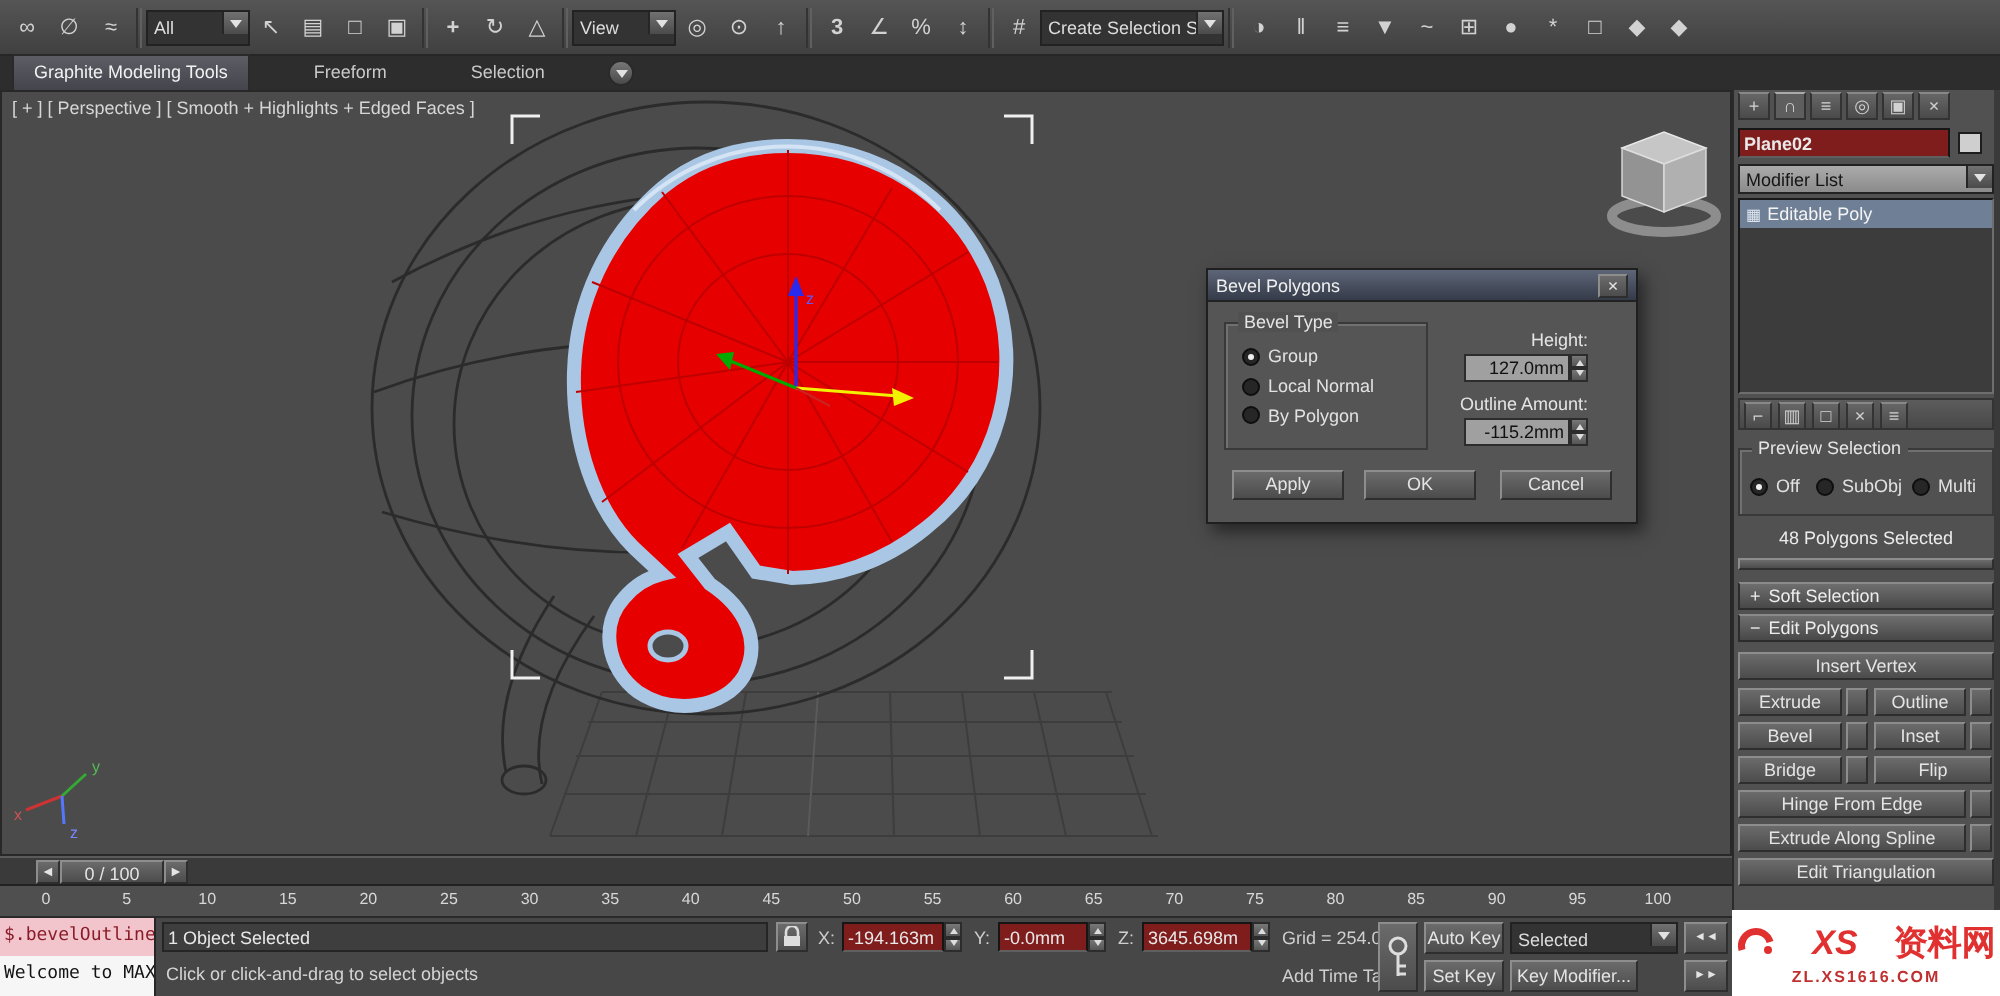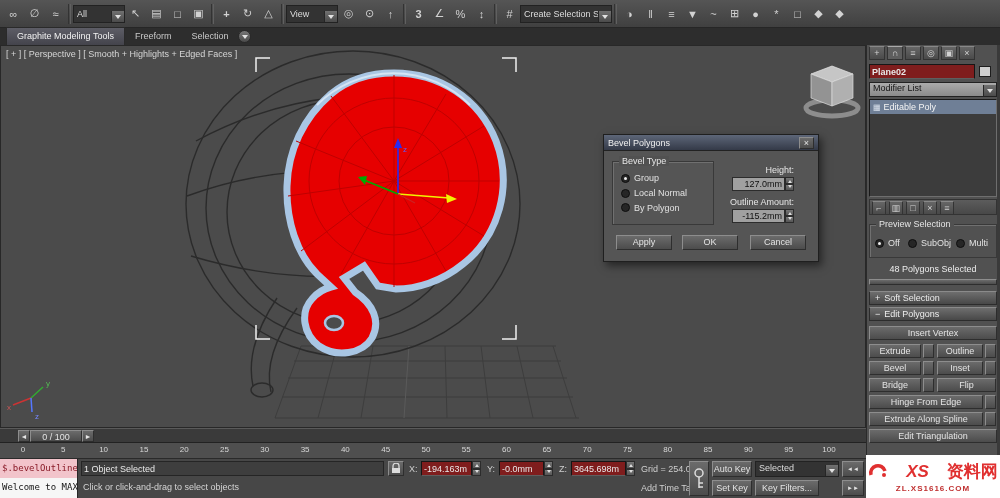--- a/index.html
+++ b/index.html
@@ -3,21 +3,21 @@
 <meta charset="utf-8">
 <style>
 *{margin:0;padding:0;box-sizing:border-box}
 html,body{width:1000px;height:498px}
 body{position:relative;background:#474747;font-family:"Liberation Sans",sans-serif;font-size:10px;color:#ddd;overflow:hidden}
 .a{position:absolute}
 .b{background:linear-gradient(#6b6b6b,#4c4c4c);border:1px solid #2e2e2e;border-top-color:#8d8d8d;border-left-color:#8d8d8d;color:#e4e4e4;text-align:center;font-size:9px;line-height:12px;overflow:hidden;white-space:nowrap;cursor:default}
 .ic{width:21px;height:21px;display:flex;align-items:center;justify-content:center;color:#d2d2d2;font-size:11px}
 .ics{width:16px;height:14px;display:flex;align-items:center;justify-content:center;color:#d2d2d2;font-size:9px;background:linear-gradient(#666,#4a4a4a);border:1px solid #333;border-top-color:#888}
 .sep{width:3px;height:20px;border-left:1px solid #333;border-right:1px solid #606060;margin:0 2px}
-.dd{display:flex;align-items:flex-end;background:#333;border:1px solid #222;color:#ddd;font-size:9px}
+.dd{display:flex;align-items:flex-start;background:#333;border:1px solid #222;color:#ddd;font-size:9px}
 .dd .lbl{flex:1;padding:1px 3px;overflow:hidden;white-space:nowrap;line-height:14px}
 .dd .arw{width:13px;background:linear-gradient(#717171,#4b4b4b);border-left:1px solid #262626;display:flex;align-items:center;justify-content:center}
 .td{width:0;height:0;border:3px solid transparent;border-top:4px solid #e2e2e2;margin-top:4px}
 .fld{background:#7f1d1d;border:1px solid #161616;border-bottom-color:#5f5f5f;color:#e9e9e9;font-size:9px;display:flex;align-items:center;padding:0 2px;white-space:nowrap}
 .lfld{background:#a0a0a0;border:1px solid #2c2c2c;color:#101010;font-size:9px;display:flex;align-items:center;justify-content:flex-end;padding:0 2px;white-space:nowrap}
 .spin{width:9px;display:flex;flex-direction:column}
 .spin>div{flex:1;background:linear-gradient(#777,#555);border:1px solid #2c2c2c;display:flex;align-items:center;justify-content:center}
 .su{width:0;height:0;border:2px solid transparent;border-bottom:3px solid #ddd}
 .sd{width:0;height:0;border:2px solid transparent;border-top:3px solid #ddd}
 .radio{width:9px;height:9px;border-radius:50%;background:#262626;border:1px solid #0e0e0e;position:relative;flex:none}
@@ -82,21 +82,21 @@
   <div class="ic">▼</div>
   <div class="ic">~</div>
   <div class="ic">⊞</div>
   <div class="ic">●</div>
   <div class="ic">*</div>
   <div class="ic">□</div>
   <div class="ic">◆</div>
   <div class="ic">◆</div>
 </div>
 
-<div class="a" style="left:0;top:28px;width:1000px;height:17px;background:#2d2d2d;display:flex;align-items:flex-end;padding-left:6px;gap:0">
+<div class="a" style="left:0;top:28px;width:1000px;height:17px;background:#2d2d2d;display:flex;align-items:flex-end;padding-left:6px;gap:22px">
   <div class="tab on">Graphite Modeling Tools</div>
   <div class="tab">Freeform</div>
   <div class="tab">Selection</div>
   <div style="width:13px;height:13px;border-radius:50%;background:linear-gradient(#777,#4a4a4a);border:1px solid #2a2a2a;margin-bottom:2px;display:flex;align-items:center;justify-content:center">
       <div class="td"></div>
     </div>
 </div>
 
 <div class="a" style="left:0;top:45px;width:866px;height:383px;background:#4b4b4b;border:1px solid #282828">
   <svg width="866" height="383" viewBox="0 0 866 383" style="position:absolute;left:0;top:0">
@@ -409,21 +409,21 @@
       </svg>
   </div>
   <div class="b a" style="left:712px;top:2px;width:40px;height:16px;line-height:14px">Auto Key</div>
   <div class="b a" style="left:712px;top:21px;width:40px;height:16px;line-height:14px">Set Key</div>
   <div class="dd a" style="left:755px;top:2px;width:84px;height:16px">
     <div class="lbl">Selected</div>
     <div class="arw">
         <div class="td"></div>
       </div>
   </div>
-  <div class="b a" style="left:755px;top:21px;width:64px;height:16px;line-height:14px">Key Filters...</div>
+  <div class="b a" style="left:755px;top:21px;width:64px;height:16px;line-height:14px">Key Modifier...</div>
   <div class="b a" style="left:842px;top:2px;width:22px;height:16px;font-size:6px;line-height:15px">◄◄</div>
   <div class="b a" style="left:842px;top:21px;width:22px;height:16px;font-size:6px;line-height:15px">►►</div>
 </div>
 
 <div class="a" style="left:866px;top:455px;width:134px;height:43px;background:#fff;display:flex;flex-direction:column;align-items:center;justify-content:center;gap:1px">
   <div style="display:flex;align-items:center;gap:18px">
     <svg width="20" height="20" viewBox="0 0 20 20">
         <path d="M3,13 A7,7 0 1 1 17,9" stroke="#e03030" stroke-width="3.5" fill="none"></path>
         <circle cx="16" cy="13" r="2" fill="#e03030"></circle>
       </svg>

